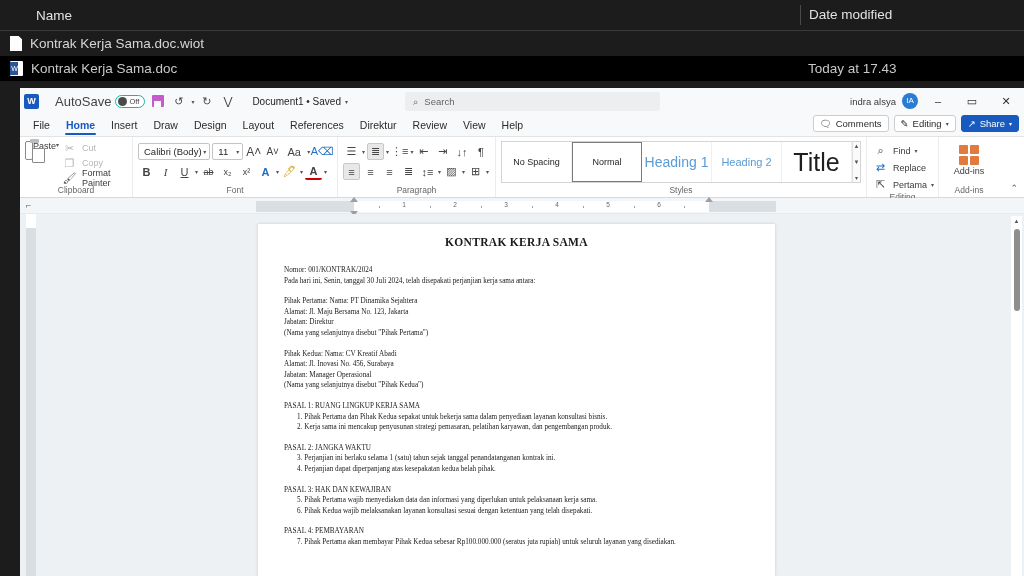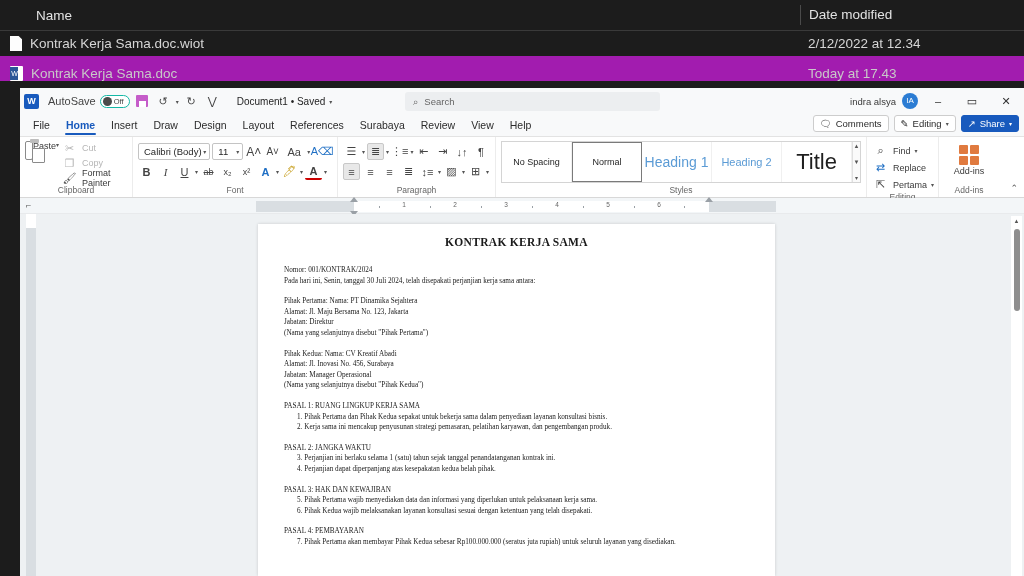--- a/index.html
+++ b/index.html
@@ -19,21 +19,21 @@
     display: flex; align-items: center; height: 31px;
     border-bottom: 1px solid #3a3a3a;
     font-size: 13.5px; color: #e2e2e2;
   }
   .fb-col-name { width: 800px; padding-left: 36px; }
   .fb-col-date { flex: 1; padding-left: 8px; border-left: 1px solid #4a4a4a; height: 20px; line-height: 20px;}
   .fb-row {
     display: flex; align-items: center; height: 25px;
     font-size: 13.5px;
   }
-  .fb-row.selected { background: #a21caf; color: #c8c8c8; align-items: flex-end; }
+  .fb-row.selected { background: #000000; color: #c8c8c8; }
   .fb-row .cell-name { width: 800px; display: flex; align-items: center; padding-left: 10px; gap: 8px;}
   .fb-row .cell-date { flex: 1; padding-left: 8px; }
   .doc-icon-plain {
     width: 12px; height: 15px; background: #fdfdfd;
     position: relative; flex: 0 0 auto;
     clip-path: polygon(0 0, 72% 0, 100% 22%, 100% 100%, 0 100%);
   }
   .doc-icon-word {
     width: 13px; height: 15px; flex: 0 0 auto;
     background: #ffffff; position: relative; border-radius: 1px;
@@ -60,21 +60,21 @@
   .title-bar {
     height: 26px; display: flex; align-items: center;
     background: #f8f9fa; padding: 0 2px 0 4px; gap: 4px;
     position: relative;
   }
   .word-logo {
     width: 15px; height: 15px; background: #185abd; border-radius: 2px;
     color: #fff; font-size: 9px; font-weight: bold; text-align: center;
     line-height: 15px; flex: 0 0 auto;
   }
-  .autosave-label { font-size: 11px; color: #444; margin-left: 5px; }
+  .autosave-label { font-size: 13px; color: #444; margin-left: 12px; }
   .toggle {
     width: 30px; height: 13px; border-radius: 7px; border: 1px solid #14b8a6;
     background: #fff; position: relative; display: inline-flex; align-items: center;
   }
   .toggle .knob {
     width: 9px; height: 9px; border-radius: 50%; background: #4a4a4a; margin-left: 2px;
   }
   .toggle .t-txt { font-size: 7.5px; color: #444; margin-left: 2px; }
   .tb-icon {
     width: 17px; height: 17px; display: inline-flex; align-items: center;
@@ -190,21 +190,21 @@
   }
   .style-item {
     min-width: 70px; display: flex; align-items: center; justify-content: center;
     border-right: 1px solid #f0f0f0; padding: 0 6px; white-space: nowrap;
   }
   .style-item.sel { border: 1.5px solid #7a7a7a; }
   .s-normal { font-size: 9px; color: #1f1f1f; }
   .s-nospacing { font-size: 9px; color: #1f1f1f; }
   .s-h1 { font-size: 14px; color: #5b9bd5; font-weight: 300; }
   .s-h2 { font-size: 11px; color: #5b9bd5; font-weight: 300; }
-  .s-title { font-size: 22px; color: #1f1f1f; font-weight: 300; }
+  .s-title { font-size: 25px; color: #1f1f1f; font-weight: 300; }
   .gallery-scroll {
     width: 12px; display: flex; flex-direction: column;
     justify-content: space-between; align-items: center;
     border-left: 1px solid #e0e0e0; background: #fafafa; padding: 1px 0;
   }
   .gs-btn { font-size: 6px; color: #555; line-height: 1; }
 
   
   .ed-row { display: flex; align-items: center; gap: 4px; height: 15px; }
 
@@ -284,21 +284,20 @@
   <div class="fb-header">
     <div class="fb-col-name">Name</div>
     <div class="fb-col-date">Date modified</div>
   </div>
 
   <div class="fb-row">
     <div class="cell-name">
       <span class="doc-icon-plain"></span>
       <span>Kontrak Kerja Sama.doc.wiot</span>
     </div>
-    <div class="cell-date">2/12/2022 at 12.34</div>
   </div>
 
   <div class="fb-row selected">
     <div class="cell-name">
       <span class="doc-icon-word"></span>
       <span>Kontrak Kerja Sama.doc</span>
     </div>
     <div class="cell-date">Today at 17.43</div>
   </div>
 </div>
@@ -337,21 +336,21 @@
   </div>
 
   <div class="tab-strip">
     <span class="tab">File</span>
     <span class="tab active">Home</span>
     <span class="tab">Insert</span>
     <span class="tab">Draw</span>
     <span class="tab">Design</span>
     <span class="tab">Layout</span>
     <span class="tab">References</span>
-    <span class="tab">Surabaya</span>
+    <span class="tab">Direktur</span>
     <span class="tab">Review</span>
     <span class="tab">View</span>
     <span class="tab">Help</span>
 
     <div class="tab-right">
       <span class="pill">
         <span>🗨</span>
         <span>Comments</span>
       </span>
       <span class="pill">

